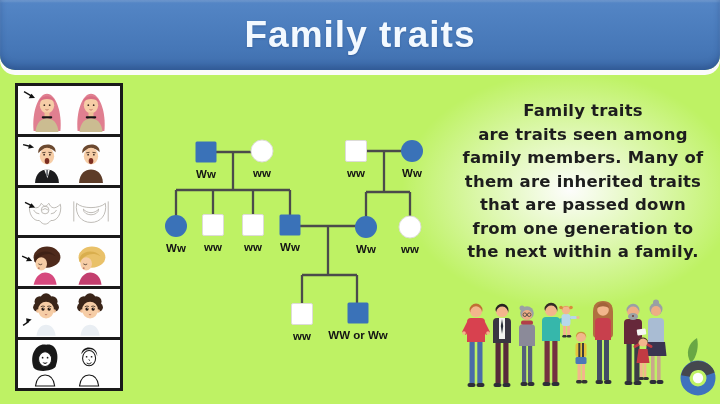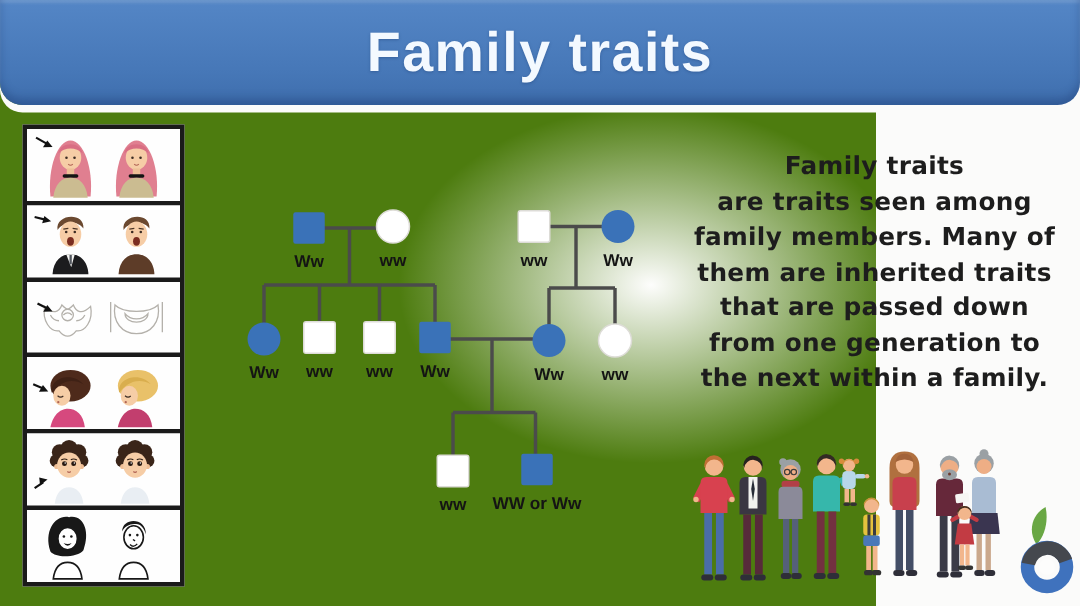--- a/index.html
+++ b/index.html
@@ -1,17 +1,17 @@
 <!DOCTYPE html>
 <html><head>
 <meta charset="utf-8">
 <style>
   html,body{margin:0;padding:0;width:720px;height:404px;overflow:hidden;
     font-family:"Liberation Sans",sans-serif;background:#fbfbfa;}
-  .canvas{position:relative;width:584px;height:404px;background:#4d7c0f;}
+  .canvas{position:relative;width:720px;height:404px;background:#bef264;}
 
   
   .banner{position:absolute;top:0;left:0;width:720px;height:70px;z-index:5;
     background:linear-gradient(180deg,#5486c6 0%,#4677b7 70%,#3e6dac 100%);
     border-radius:0 0 15px 15px;
     box-shadow:0 5px 0 #fbfbfa, inset 0 -4px 6px rgba(22,52,105,.35), inset 0 2px 2px rgba(255,255,255,.15);}
   .banner h1{margin:0;height:70px;line-height:70px;text-align:center;
     font-size:37px;font-weight:bold;letter-spacing:1px;color:#f3f9ff;
     text-shadow:0 1px 2px rgba(20,50,100,.35);}
 

